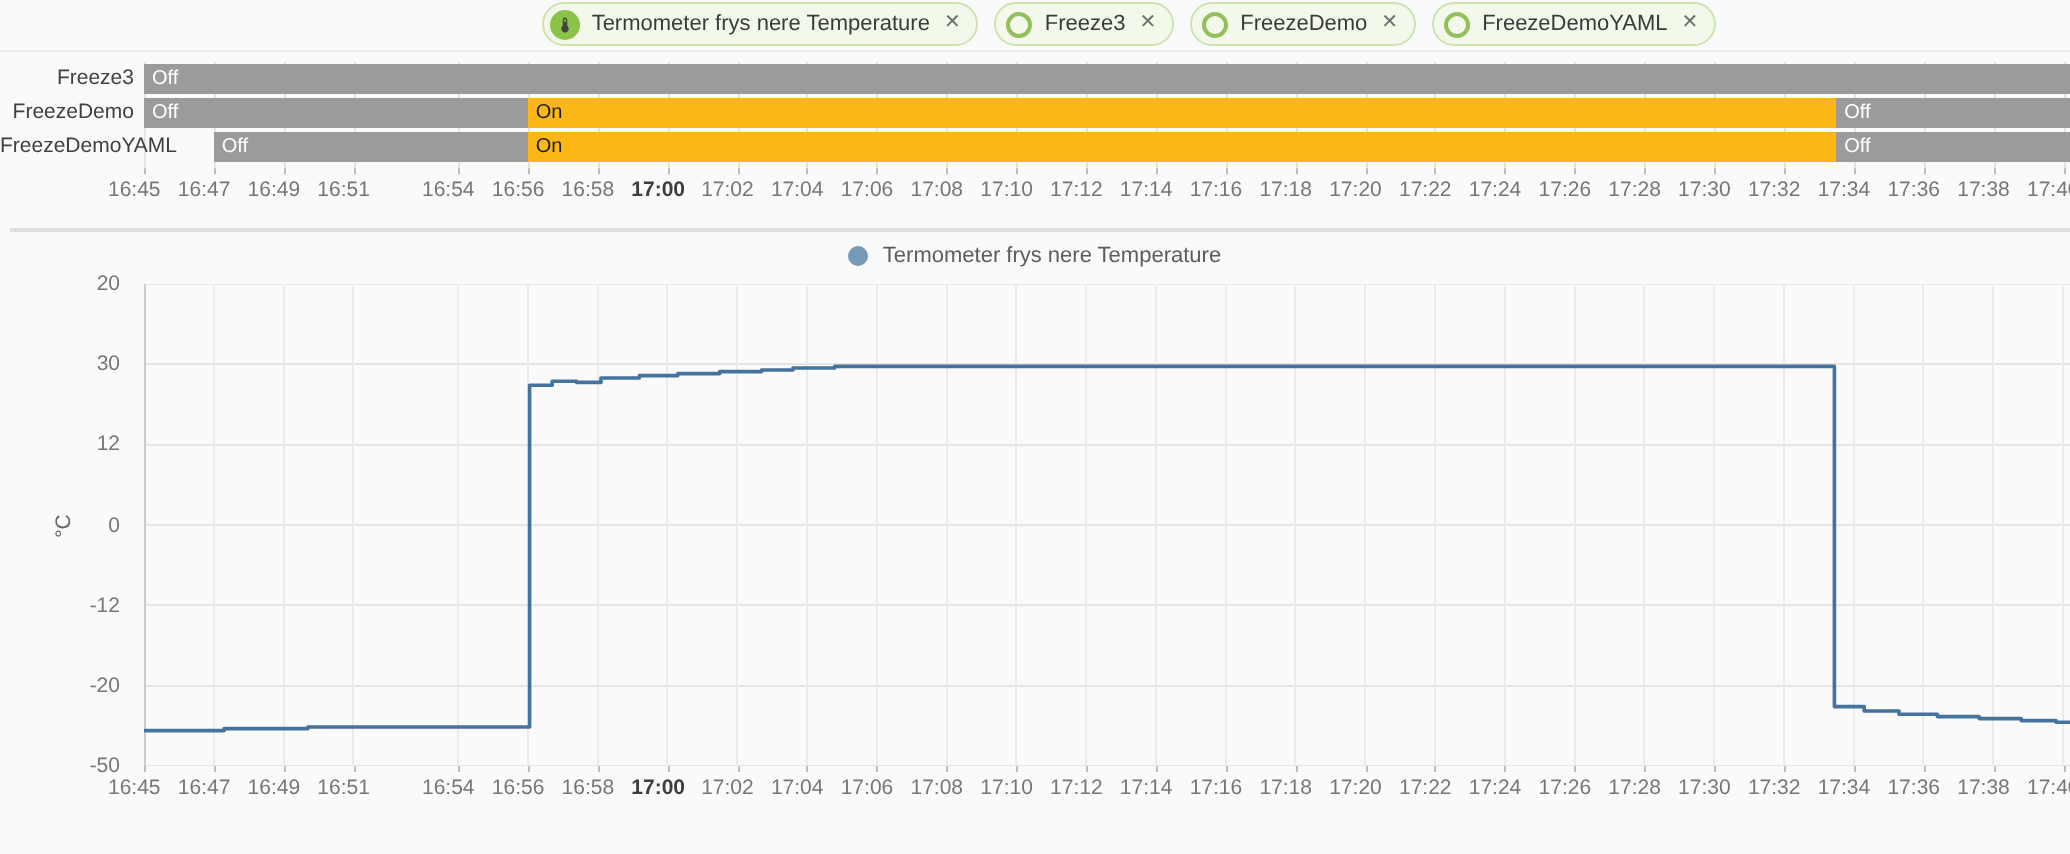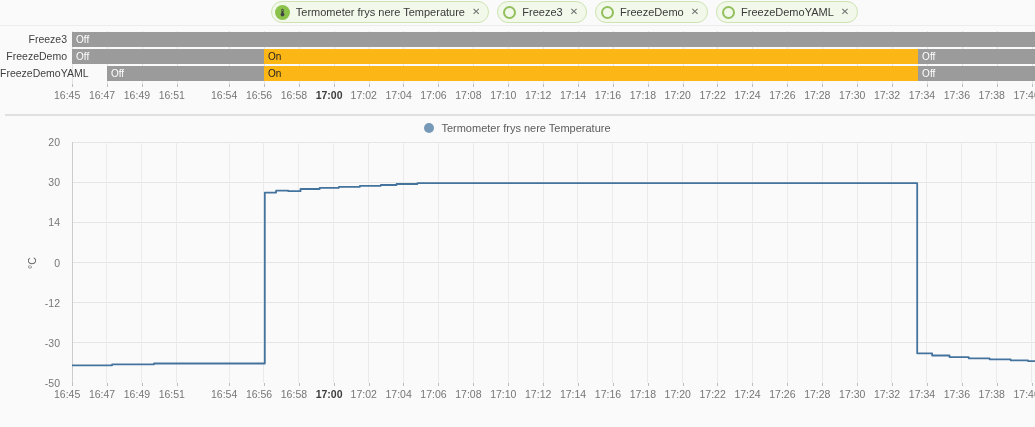--- a/index.html
+++ b/index.html
@@ -203,24 +203,24 @@
 
 <div class="chart">
   <div class="legend">
     <span class="legend-dot"></span>
     <span class="legend-label">Termometer frys nere Temperature</span>
   </div>
   <div class="yaxis">
     <span class="yunit">°C</span>
   <div class="ylab" style="top: 0%;">20</div>
       <div class="ylab" style="top: 16.6667%;">30</div>
-      <div class="ylab" style="top: 33.3333%;">14</div>
+      <div class="ylab" style="top: 33.3333%;">12</div>
       <div class="ylab" style="top: 50%;">0</div>
       <div class="ylab" style="top: 66.6667%;">-12</div>
-      <div class="ylab" style="top: 83.3333%;">-30</div>
+      <div class="ylab" style="top: 83.3333%;">-20</div>
       <div class="ylab" style="top: 100%;">-50</div>
     </div>
   <div class="plot">
       <svg viewBox="0 0 963 241" preserveAspectRatio="none">
         <line x1="0" y1="0" x2="963" y2="0" stroke="#e5e5e5" stroke-width="1" shape-rendering="crispEdges"></line>
         <line x1="0" y1="40.166666666666664" x2="963" y2="40.166666666666664" stroke="#e5e5e5" stroke-width="1" shape-rendering="crispEdges"></line>
         <line x1="0" y1="80.33333333333333" x2="963" y2="80.33333333333333" stroke="#e5e5e5" stroke-width="1" shape-rendering="crispEdges"></line>
         <line x1="0" y1="120.5" x2="963" y2="120.5" stroke="#e5e5e5" stroke-width="1" shape-rendering="crispEdges"></line>
         <line x1="0" y1="160.66666666666666" x2="963" y2="160.66666666666666" stroke="#e5e5e5" stroke-width="1" shape-rendering="crispEdges"></line>
         <line x1="0" y1="200.83333333333334" x2="963" y2="200.83333333333334" stroke="#e5e5e5" stroke-width="1" shape-rendering="crispEdges"></line>

